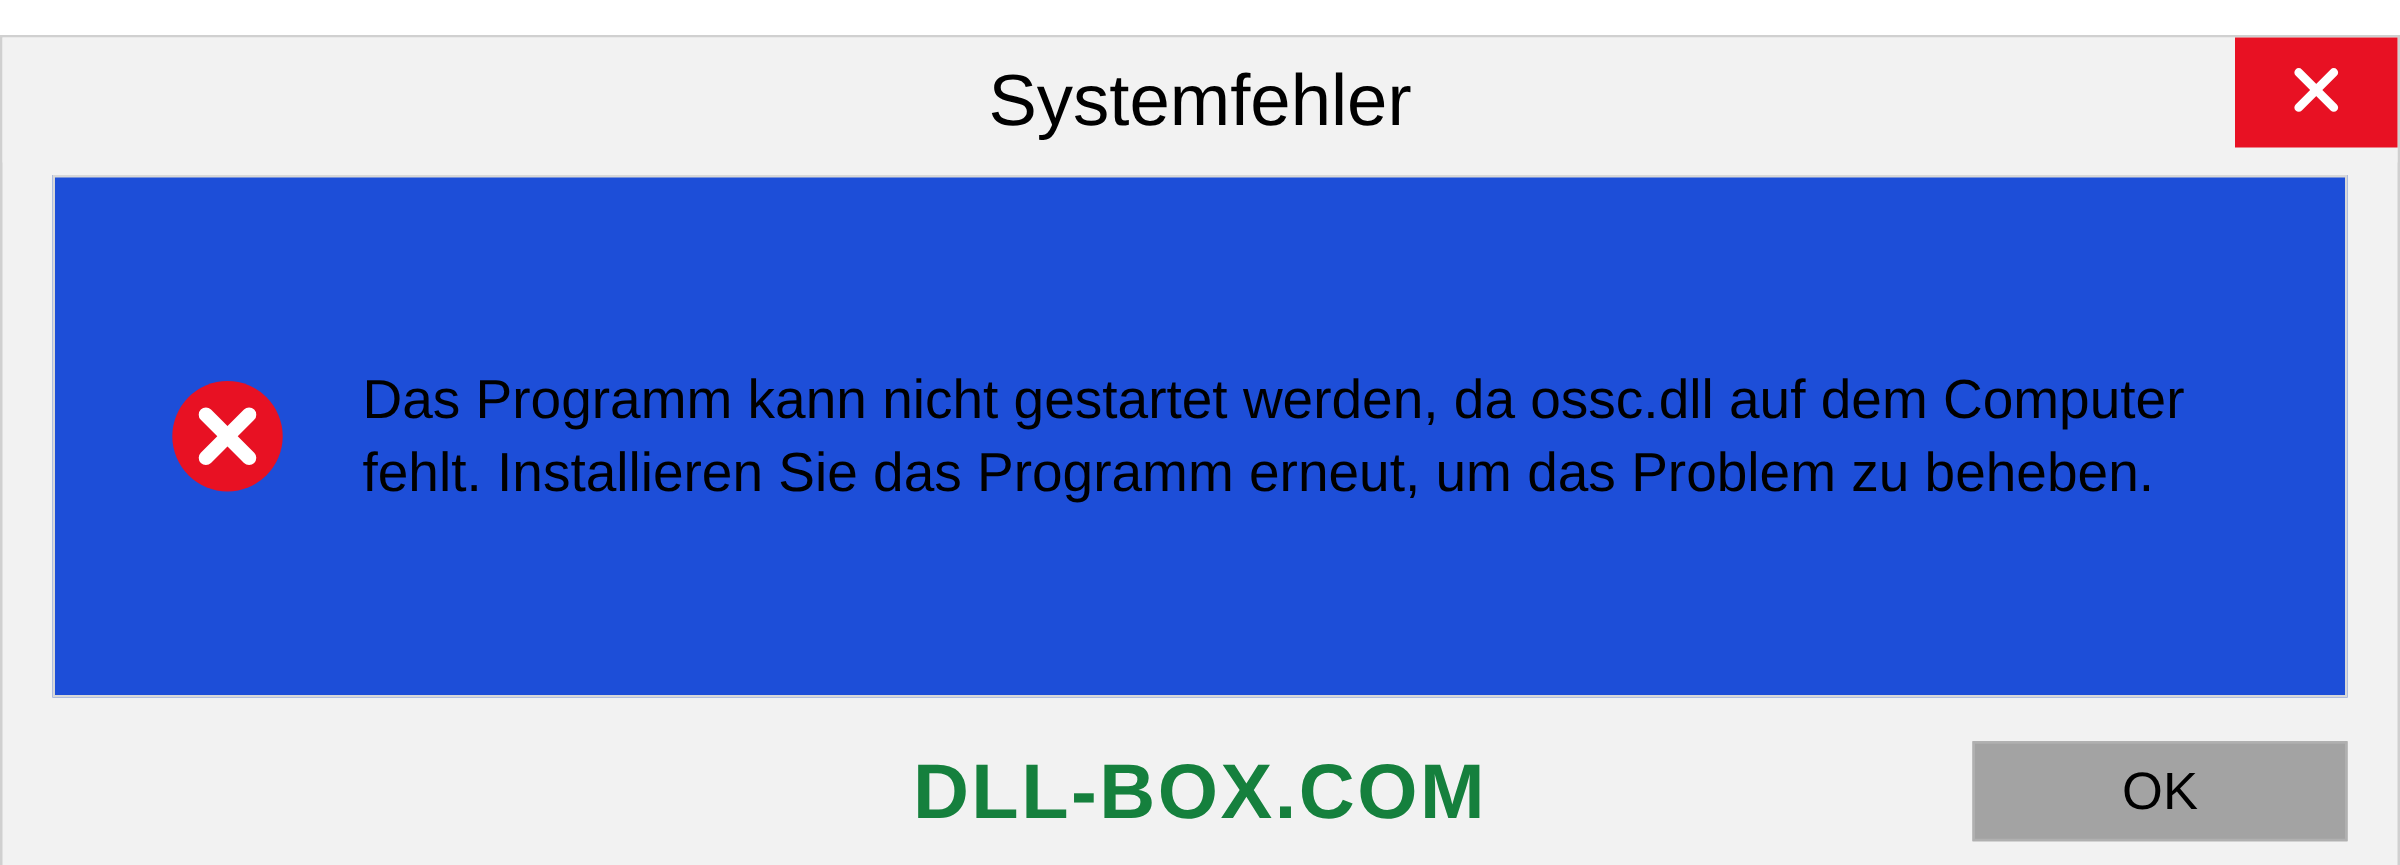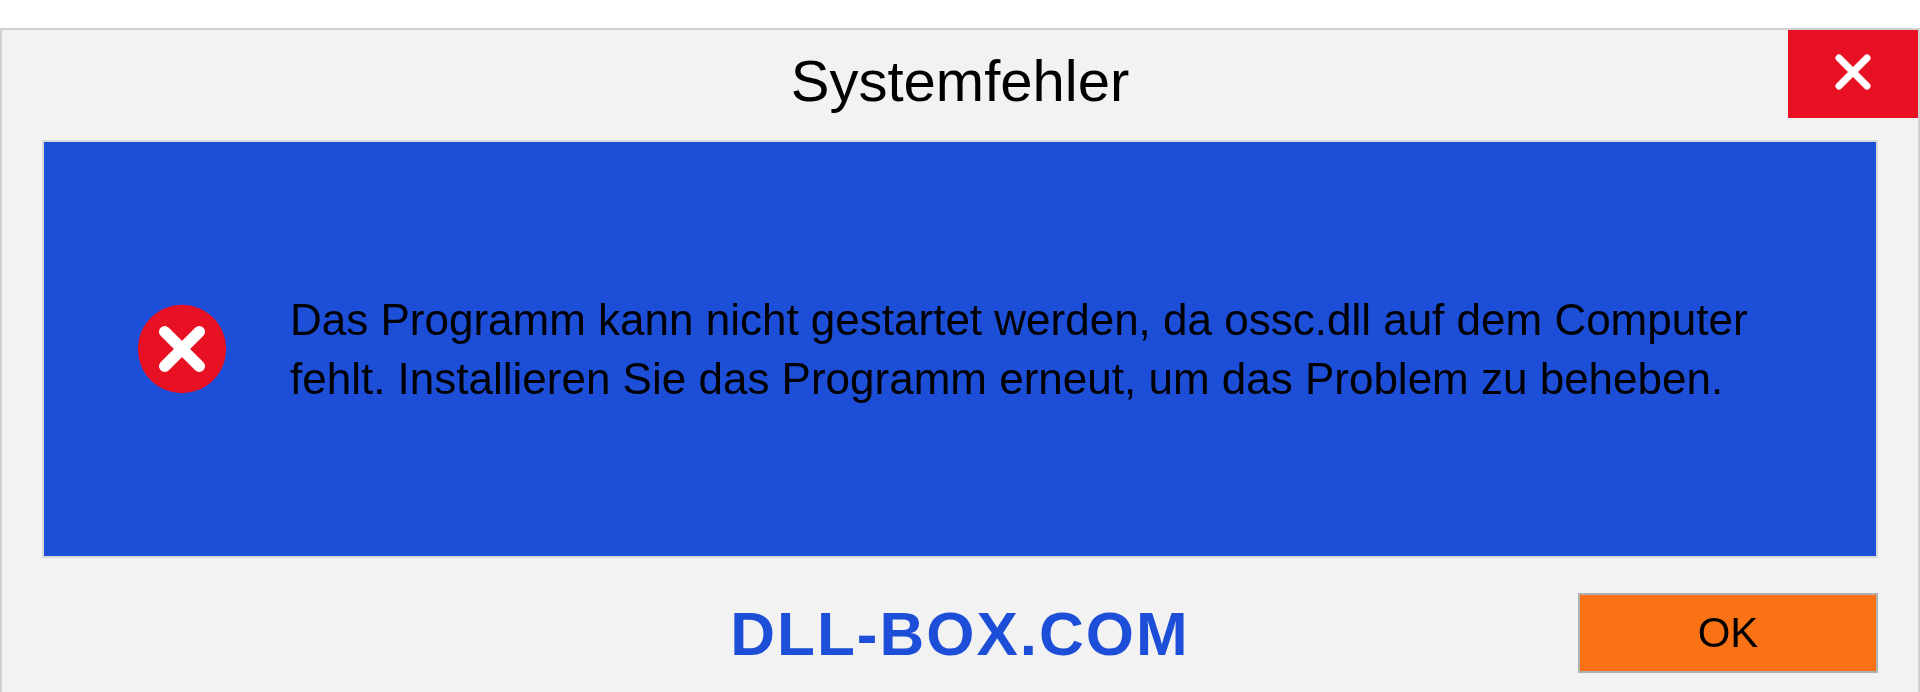--- a/index.html
+++ b/index.html
@@ -85,28 +85,28 @@
       justify-content: flex-end;
       padding: 0 40px 30px 40px;
       position: relative;
     }
     .watermark {
       position: absolute;
       left: 50%;
       transform: translateX(-50%);
       font-size: 62px;
       font-weight: 900;
-      color: #1d4ed8;
+      color: #15803d;
       letter-spacing: 2px;
       font-family: Arial Black, Arial, sans-serif;
     }
     .ok-button {
       width: 300px;
       height: 80px;
-      background: #f97316;
+      background: #a3a3a3;
       border: 2px solid #b0b0b0;
       font-size: 42px;
       color: #000000;
       cursor: pointer;
       display: flex;
       align-items: center;
       justify-content: center;
       font-family: inherit;
     }
   </style>

